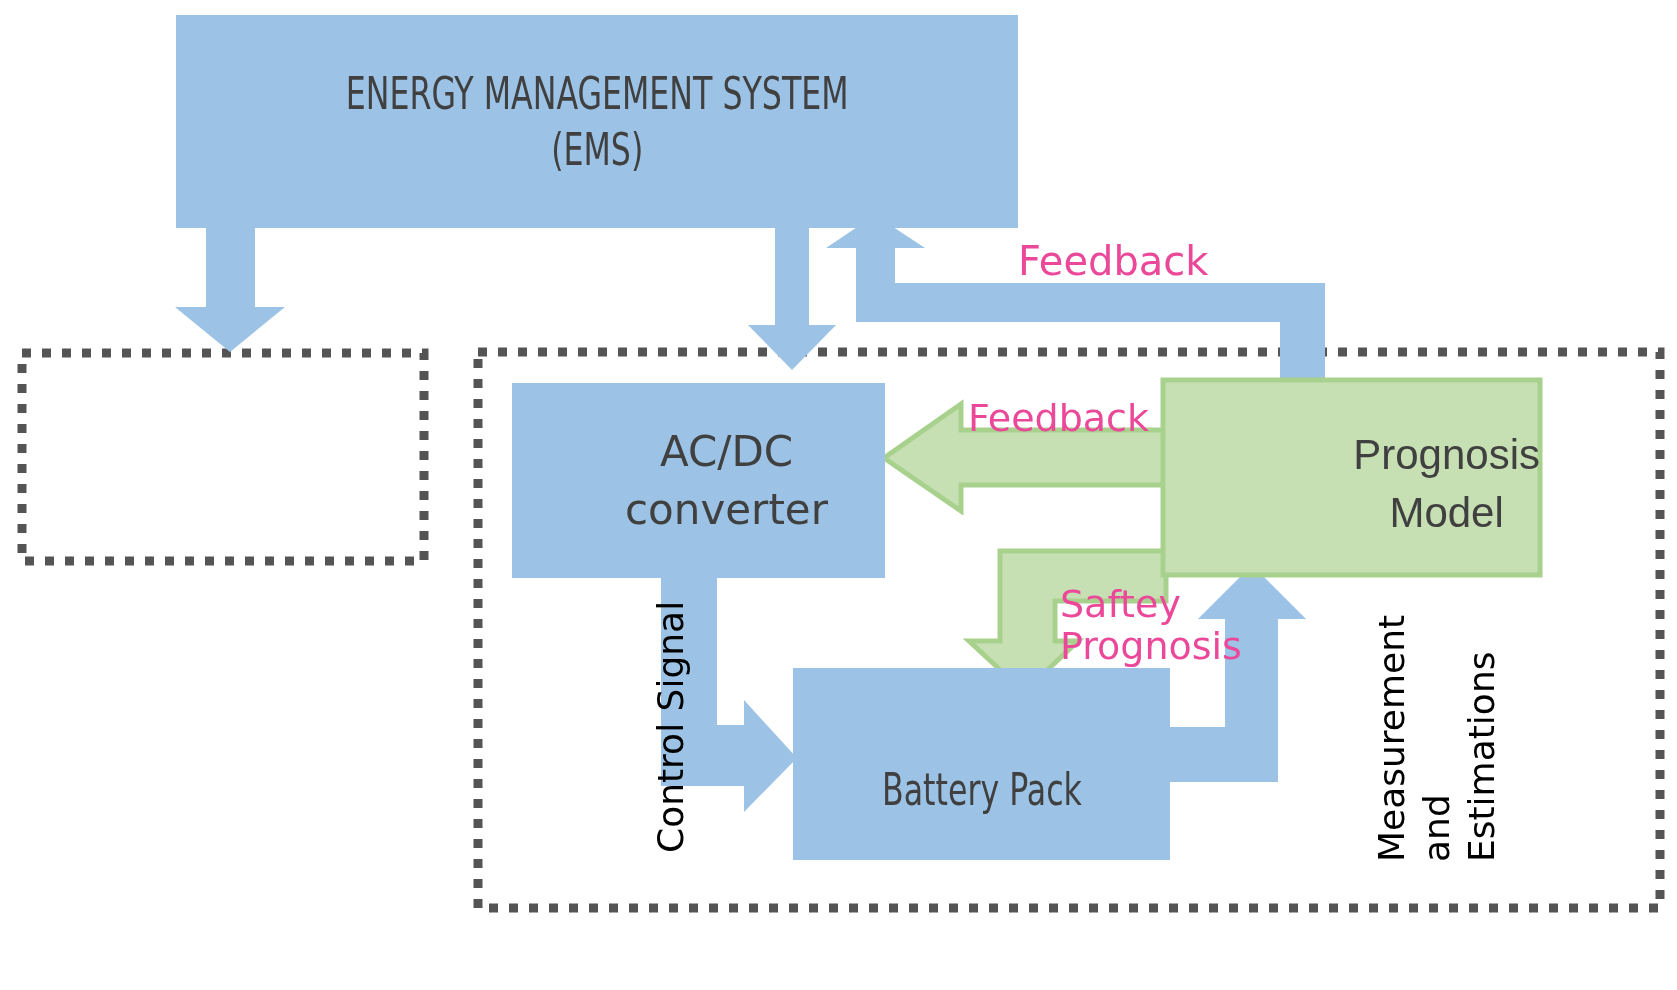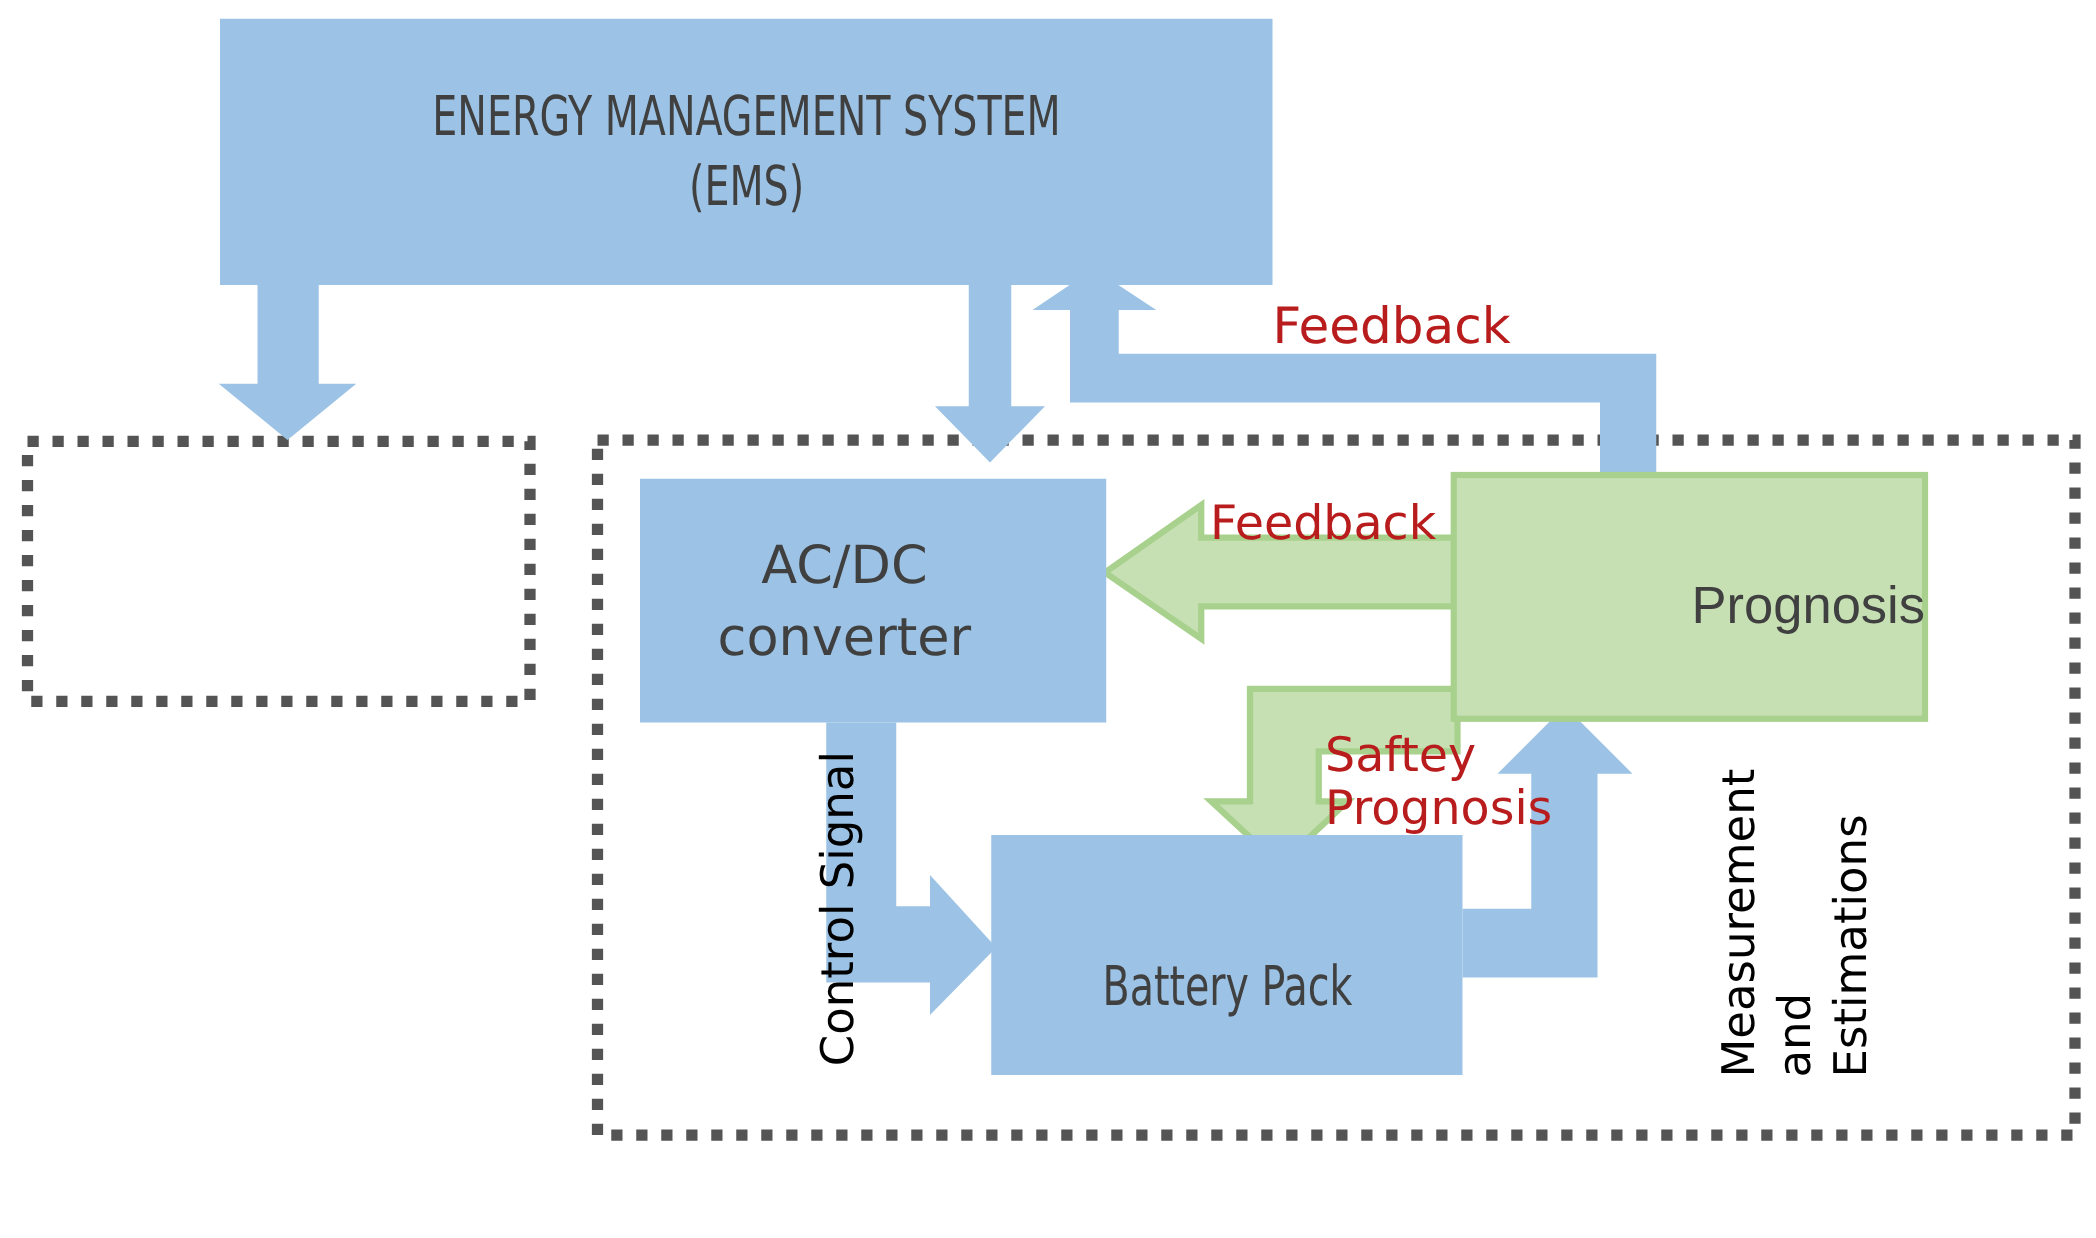--- a/index.html
+++ b/index.html
@@ -5,21 +5,21 @@
   html,body{margin:0;padding:0;background:#ffffff;}
   body{width:1677px;height:990px;overflow:hidden;font-family:"Liberation Sans",sans-serif;}
   #stage{position:relative;width:1677px;height:990px;background:#fff;}
   svg.layer{position:absolute;left:0;top:0;width:1677px;height:990px;}
   .boxlabel{position:absolute;display:flex;align-items:center;justify-content:center;
             text-align:center;color:#404040;line-height:1.12;pointer-events:none;}
   .cond{font-family:"Liberation Sans Narrow","DejaVu Sans Condensed","Liberation Sans",sans-serif;
         transform:scaleX(0.80);transform-origin:center center;white-space:nowrap;}
   .plain{font-family:"Liberation Sans",sans-serif;}
   .dejavu{font-family:"DejaVu Sans",sans-serif;}
-  .edgelabel{position:absolute;color:#b91c1c;white-space:nowrap;pointer-events:none;}
+  .edgelabel{position:absolute;color:#ec4899;white-space:nowrap;pointer-events:none;}
   .vert{position:absolute;color:#000;white-space:nowrap;pointer-events:none;
         transform-origin:0 0;}
 </style>
 </head>
 <body>
 
 <div id="stage">
 
   <svg class="layer" viewBox="0 0 1677 990">
 
@@ -52,30 +52,31 @@
   </svg>
 
   <div class="boxlabel" style="left:176px;top:15px;width:842px;height:213px;">
     <div>
       <div class="cond" style="font-size:44px;">ENERGY MANAGEMENT SYSTEM</div>
       <div class="cond" style="font-size:44px;margin-top:6px;">(EMS)</div>
     </div>
   </div>
 
 
-  <div class="boxlabel" style="left:489px;top:383px;width:373px;height:195px;">
+  <div class="boxlabel" style="left:540px;top:383px;width:373px;height:195px;">
     <div>
       <div class="dejavu" style="font-size:42px;">AC/DC</div>
       <div class="dejavu" style="font-size:42px;margin-top:10px;">converter</div>
     </div>
   </div>
 
   <div class="boxlabel" style="left:1163px;top:386px;width:377px;height:195px;justify-content:flex-end;">
     <div>
       <div class="plain" style="font-size:42px;">Prognosis</div>
+      <div class="plain" style="font-size:42px;margin-top:10px;">Model</div>
     </div>
   </div>
 
   <div class="boxlabel" style="left:793px;top:668px;width:377px;height:244px;">
     <div class="cond" style="font-size:44px;">Battery Pack</div>
   </div>
 
   <div class="edgelabel dejavu" style="left:1018px;top:238px;font-size:40px;">Feedback</div>
 
   <div class="edgelabel dejavu" style="left:968px;top:396px;font-size:38px;">Feedback</div>

